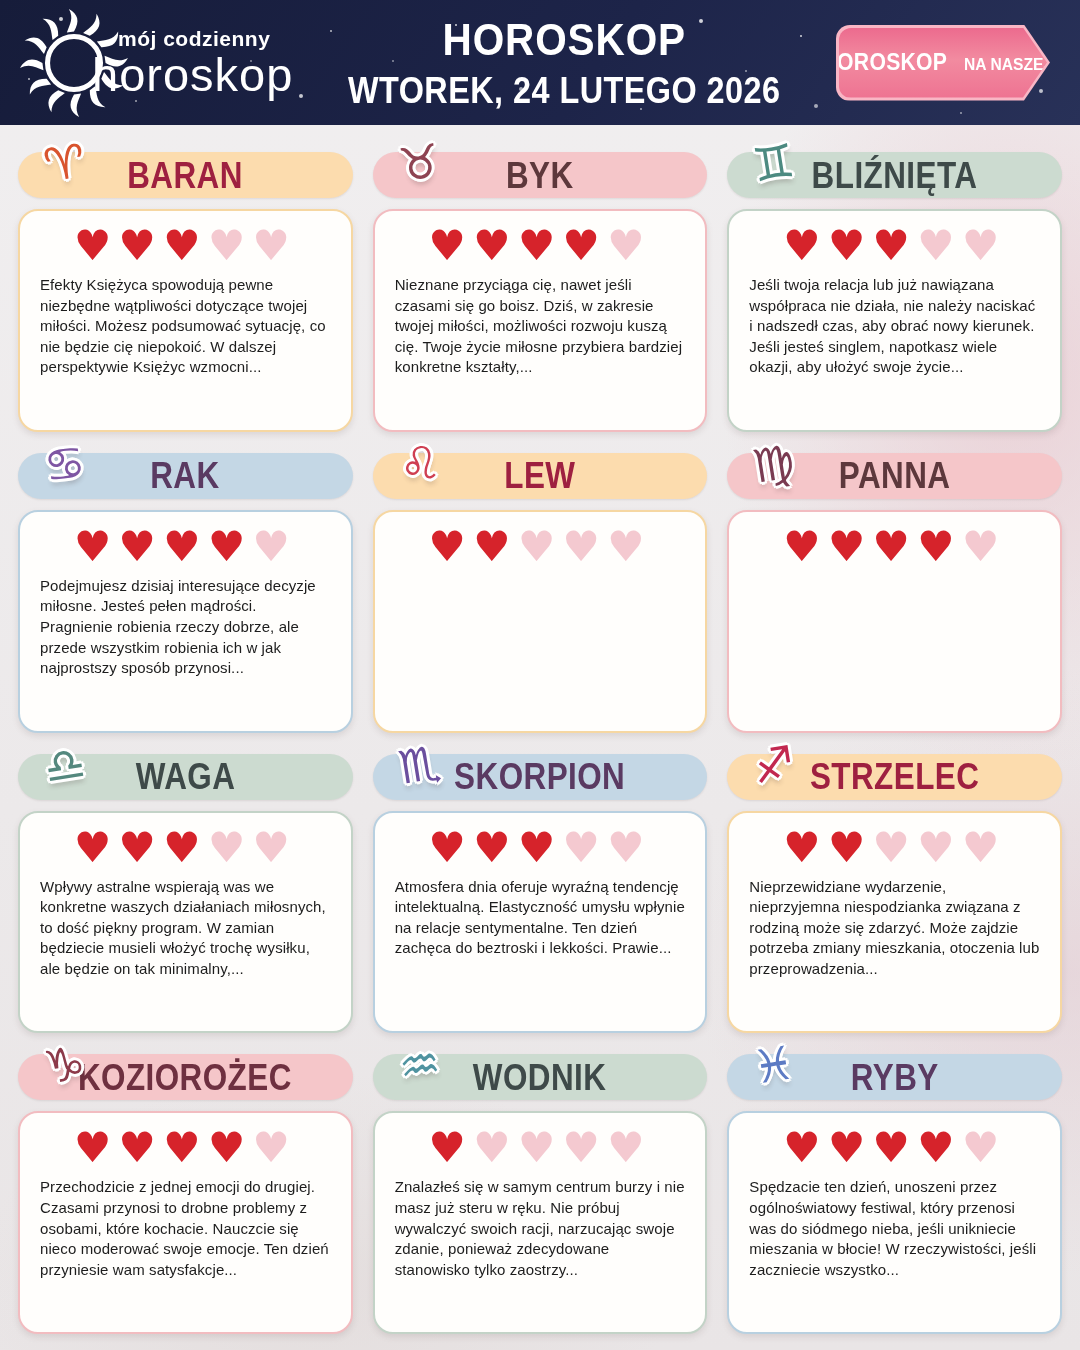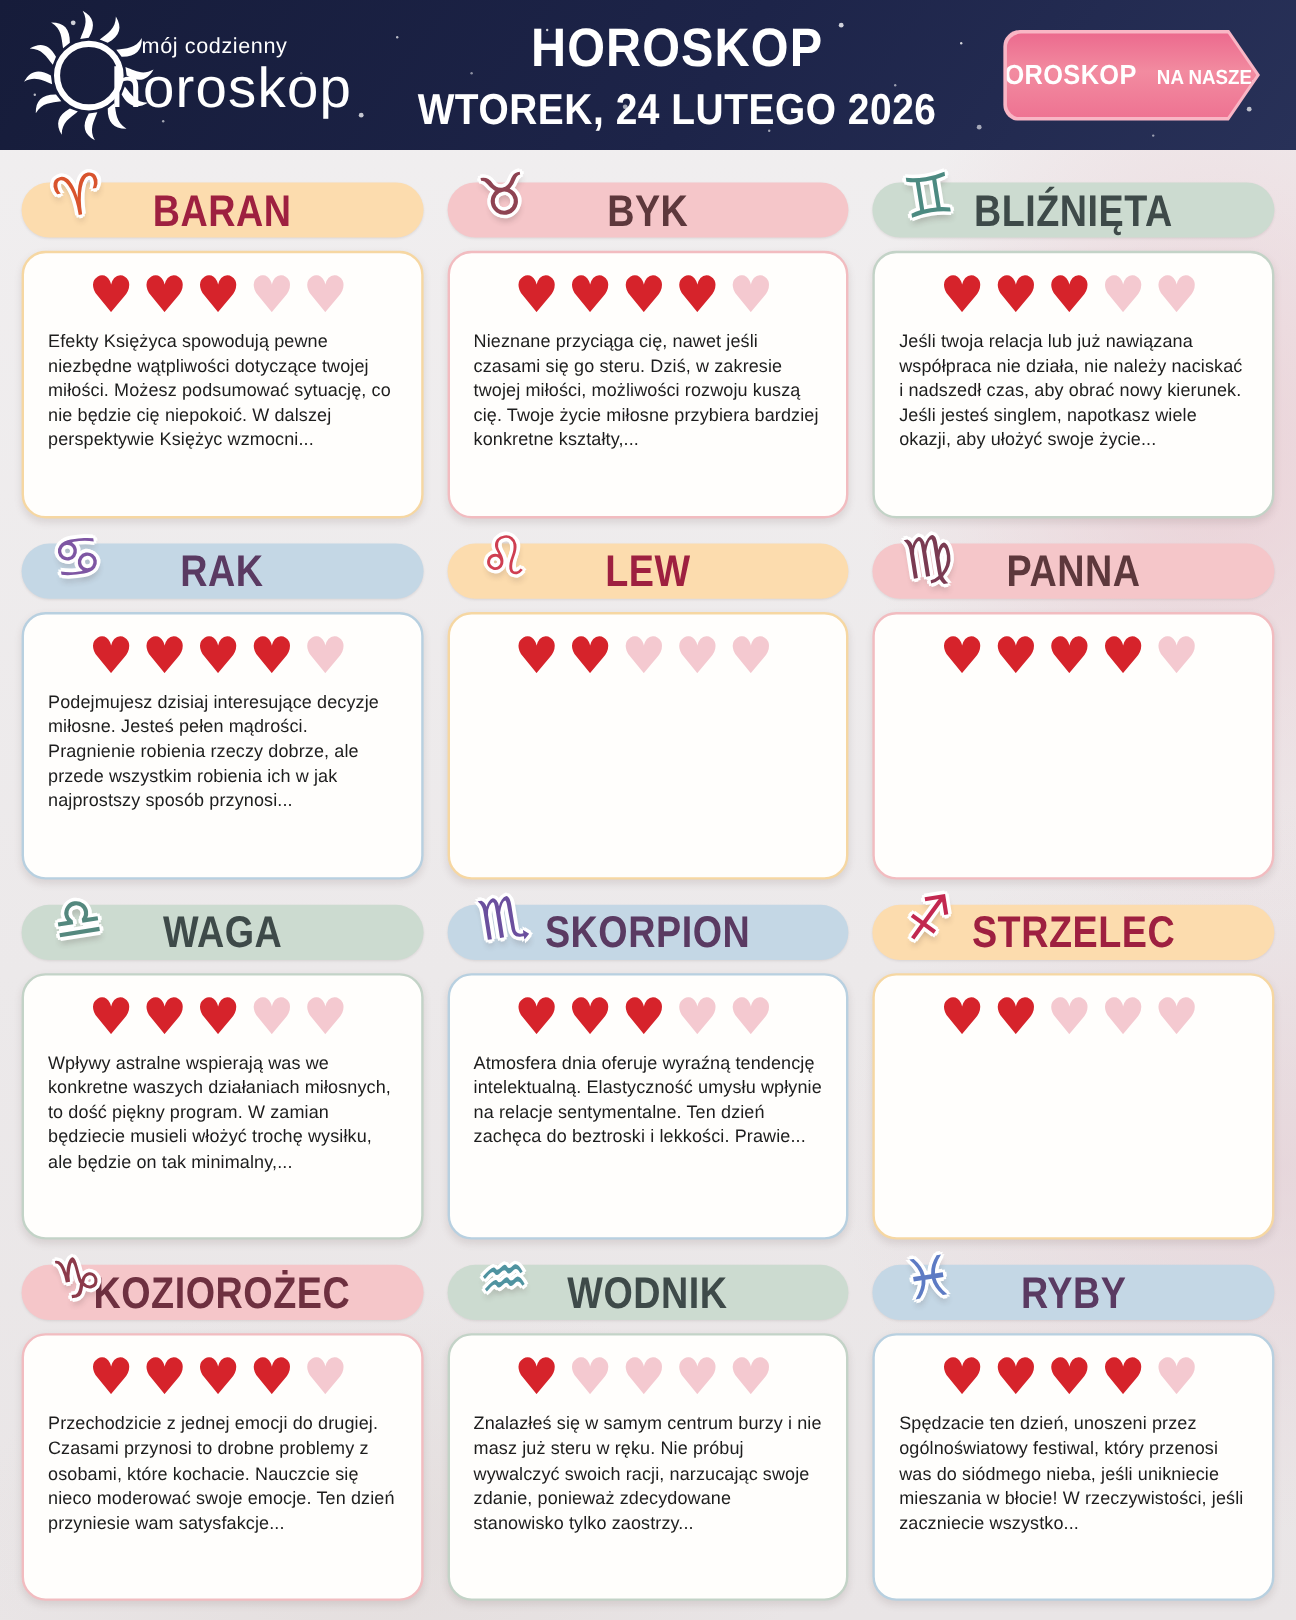--- a/index.html
+++ b/index.html
@@ -31,21 +31,21 @@
       585px 40px 0 0 rgba(255,255,255,.7), 640px 108px 0 0 rgba(255,255,255,.6),
       700px 20px 0 1px rgba(255,255,255,.8), 745px 70px 0 0 rgba(255,255,255,.55),
       800px 35px 0 0 rgba(255,255,255,.8), 815px 105px 0 1px rgba(255,255,255,.6),
       1005px 30px 0 0 rgba(255,255,255,.75), 1040px 90px 0 1px rgba(255,255,255,.7),
       960px 112px 0 0 rgba(255,255,255,.55), 250px 60px 0 0 rgba(255,255,255,.5),
       135px 100px 0 0 rgba(255,255,255,.6), 28px 78px 0 0 rgba(255,255,255,.7);
   }
   .logo { display: flex; align-items: center; position: relative; z-index: 1; }
   .logo svg { flex: 0 0 auto; }
   .logo-text { margin-left: -38px; line-height: 1; }
-  .logo-small { font-size: 18px; font-weight: normal; letter-spacing: .5px; margin-left: 26px; }
+  .logo-small { font-size: 21px; font-weight: bold; letter-spacing: .5px; margin-left: 26px; }
   .logo-large { font-size: 47px; font-weight: normal; letter-spacing: 1px; margin-top: 2px; }
 
   .main-title { text-align: center; position: relative; z-index: 1; transform: scaleX(.9); }
   .h-title { font-size: 45px; font-weight: bold; letter-spacing: 1px; }
   .h-date  { font-size: 36px; font-weight: bold; letter-spacing: .5px; margin-top: 4px; }
 
   .cta { position: relative; z-index: 1; width: 214px; height: 76px; cursor: pointer;
     clip-path: polygon(0 0, calc(100% - 26px) 0, 100% 50%, calc(100% - 26px) 100%, 0 100%);
     border-radius: 14px 0 0 14px; background: #f9b6c5; padding: 3px;
   }
@@ -154,21 +154,21 @@
       <div class="desc">Efekty Księżyca spowodują pewne niezbędne wątpliwości dotyczące twojej miłości. Możesz podsumować sytuację, co nie będzie cię niepokoić. W dalszej perspektywie Księżyc wzmocni...</div>
     </div>
   </div>
     <div class="cell" style="--hd: #f5c6c9; --bd: #f2bcc0; --tc: #5d383c; --ic: #8e4352;">
     <div class="pill">
       <span class="icon">♉</span>
       <span class="title">BYK</span>
     </div>
     <div class="card">
       <div class="hearts"><span class="heart filled">♥</span><span class="heart filled">♥</span><span class="heart filled">♥</span><span class="heart filled">♥</span><span class="heart empty">♥</span></div>
-      <div class="desc">Nieznane przyciąga cię, nawet jeśli czasami się go steru. Dziś, w zakresie twojej miłości, możliwości rozwoju kuszą cię. Twoje życie miłosne przybiera bardziej konkretne kształty,...</div>
+      <div class="desc">Nieznane przyciąga cię, nawet jeśli czasami się go boisz. Dziś, w zakresie twojej miłości, możliwości rozwoju kuszą cię. Twoje życie miłosne przybiera bardziej konkretne kształty,...</div>
     </div>
   </div>
     <div class="cell" style="--hd: #ccdbd0; --bd: #c3d3c7; --tc: #3e4a49; --ic: #4c8a81;">
     <div class="pill">
       <span class="icon">♊</span>
       <span class="title">BLIŹNIĘTA</span>
     </div>
     <div class="card">
       <div class="hearts"><span class="heart filled">♥</span><span class="heart filled">♥</span><span class="heart filled">♥</span><span class="heart empty">♥</span><span class="heart empty">♥</span></div>
       <div class="desc">Jeśli twoja relacja lub już nawiązana współpraca nie działa, nie należy naciskać i nadszedł czas, aby obrać nowy kierunek. Jeśli jesteś singlem, napotkasz wiele okazji, aby ułożyć swoje życie...</div>
@@ -222,20 +222,21 @@
       <div class="desc">Atmosfera dnia oferuje wyraźną tendencję intelektualną. Elastyczność umysłu wpłynie na relacje sentymentalne. Ten dzień zachęca do beztroski i lekkości. Prawie...</div>
     </div>
   </div>
     <div class="cell" style="--hd: #fcdcae; --bd: #f6d7a2; --tc: #9e2040; --ic: #c22850;">
     <div class="pill">
       <span class="icon">♐</span>
       <span class="title">STRZELEC</span>
     </div>
     <div class="card">
       <div class="hearts"><span class="heart filled">♥</span><span class="heart filled">♥</span><span class="heart empty">♥</span><span class="heart empty">♥</span><span class="heart empty">♥</span></div>
+      <div class="desc">Nieprzewidziane wydarzenie, nieprzyjemna niespodzianka związana z rodziną może się zdarzyć. Może zajdzie potrzeba zmiany mieszkania, otoczenia lub przeprowadzenia...</div>
     </div>
   </div>
     <div class="cell" style="--hd: #f5c6c9; --bd: #f2bcc0; --tc: #6e3040; --ic: #8c3a4a;">
     <div class="pill">
       <span class="icon">♑</span>
       <span class="title">KOZIOROŻEC</span>
     </div>
     <div class="card">
       <div class="hearts"><span class="heart filled">♥</span><span class="heart filled">♥</span><span class="heart filled">♥</span><span class="heart filled">♥</span><span class="heart empty">♥</span></div>
       <div class="desc">Przechodzicie z jednej emocji do drugiej. Czasami przynosi to drobne problemy z osobami, które kochacie. Nauczcie się nieco moderować swoje emocje. Ten dzień przyniesie wam satysfakcje...</div>

